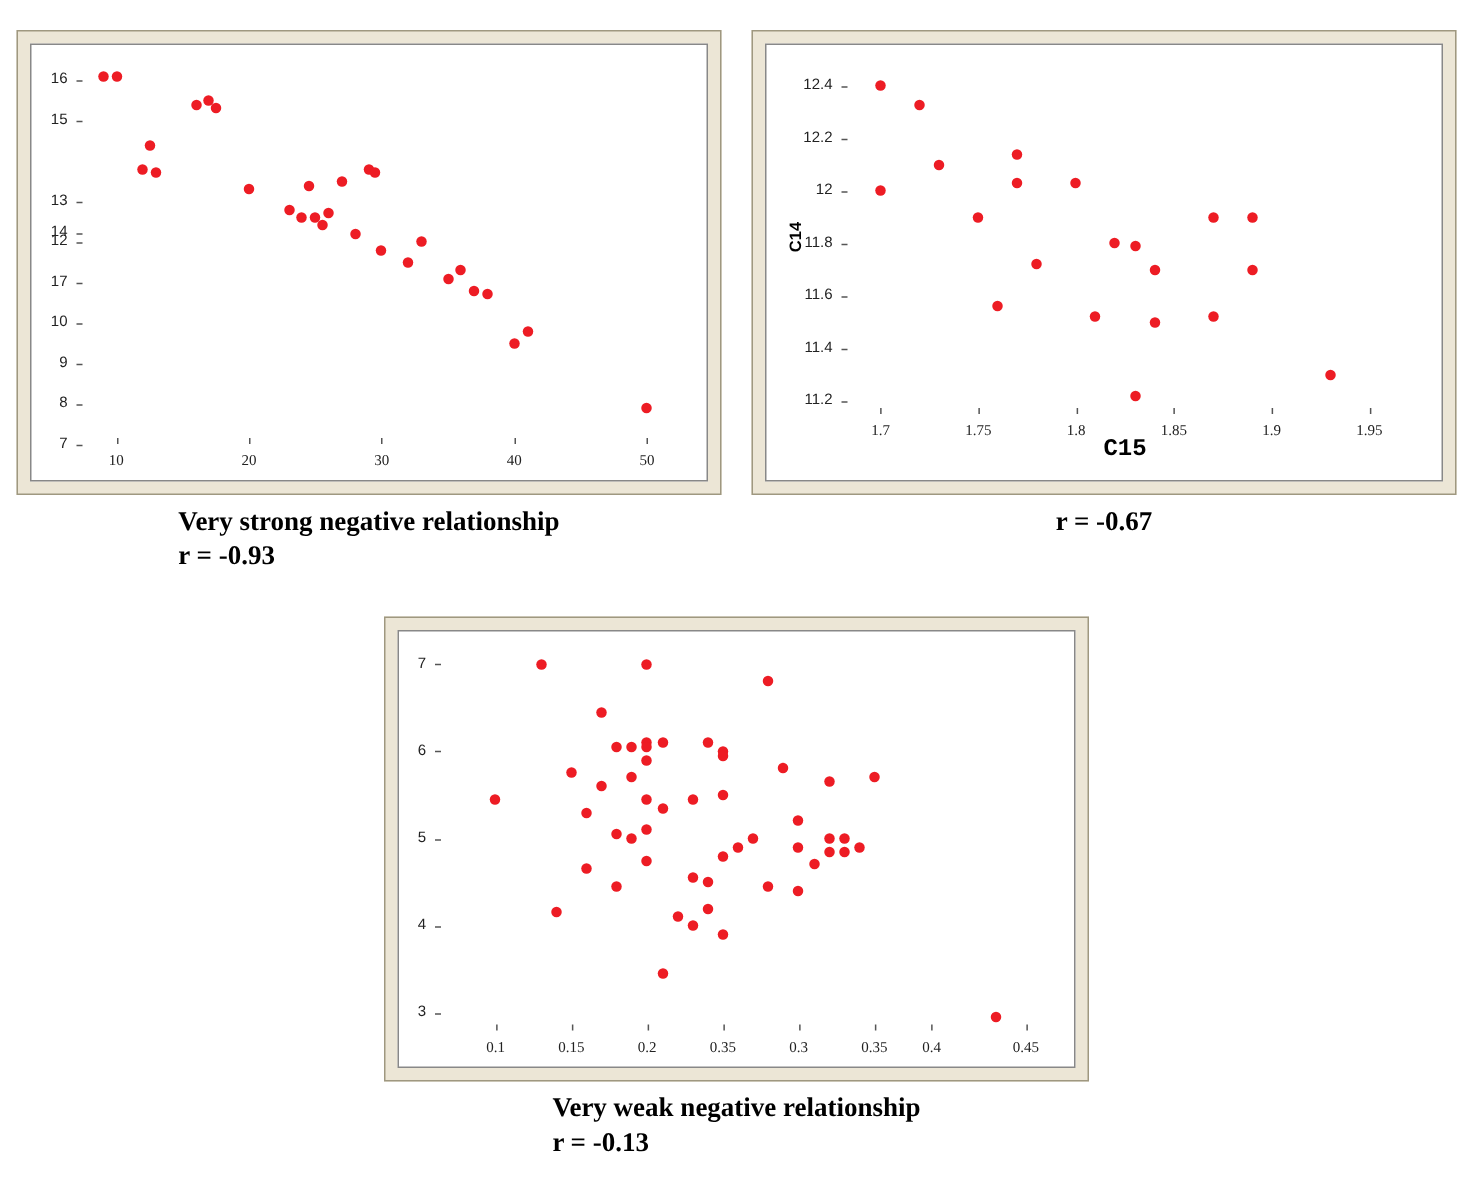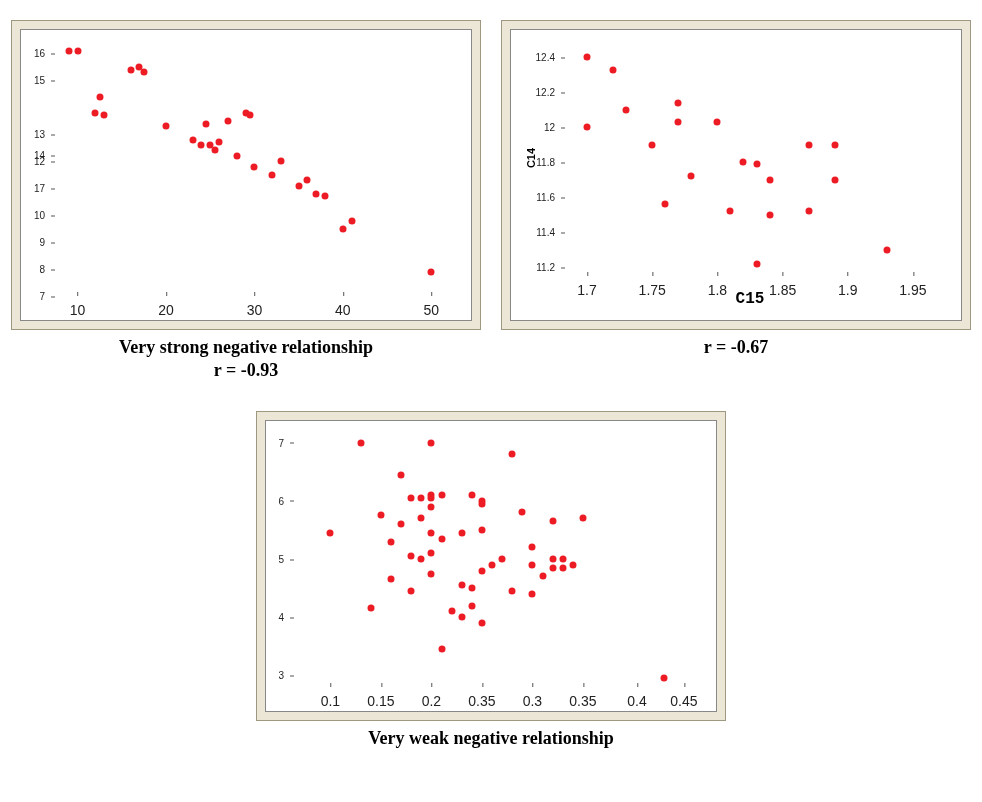--- a/index.html
+++ b/index.html
@@ -49,22 +49,22 @@
     position:absolute;
     right:-4px;
     top:50%;
     width:4px;
     border-top:1px solid #555;
   }
   .tick-x {
     position: absolute;
     top: 100%;
     transform: translateX(-50%);
-    font-size: 14px;
-    font-family: Liberation Sans, sans-serif;
+    font-size: 10px;
+    font-family: Liberation Serif, serif;
     color: #222;
     padding-top: 6px;
     white-space: nowrap;
   }
   .tick-x::before {
     content:"";
     position:absolute;
     top:-4px;
     left:50%;
     height:4px;
@@ -90,21 +90,21 @@
   .axis-label-y {
     position:absolute;
     top:50%;
     left:-40px;
     transform: translateY(-50%) rotate(-90deg);
     font-size:11px;
     font-family: Arial, sans-serif;
     font-weight: bold;
   }
   .caption {
-    text-align: center;
+    text-align: left;
     font-weight: bold;
     font-size: 18px;
     margin-top: 6px;
     line-height: 1.25;
   }
 </style>
 </head>
 <body>
 
 <div class="row">
@@ -223,21 +223,21 @@
             <div class="tick-y" style="top: 186.182px;">4</div>
             <div class="tick-y" style="top: 128px;">5</div>
             <div class="tick-y" style="top: 69.8182px;">6</div>
             <div class="tick-y" style="top: 11.6364px;">7</div>
             <div class="tick-x" style="left: 40.4px;">0.1</div>
             <div class="tick-x" style="left: 90.9px;">0.15</div>
             <div class="tick-x" style="left: 141.4px;">0.2</div>
             <div class="tick-x" style="left: 191.9px;">0.35</div>
             <div class="tick-x" style="left: 242.4px;">0.3</div>
             <div class="tick-x" style="left: 292.9px;">0.35</div>
-            <div class="tick-x" style="left: 347px;">0.4</div>
+            <div class="tick-x" style="left: 331px;">0.4</div>
             <div class="tick-x" style="left: 393.9px;">0.45</div>
             <div class="pt" style="left: 40.4px; top: 101.818px;"></div>
             <div class="pt" style="left: 70.7px; top: 11.6364px;"></div>
             <div class="pt" style="left: 80.8px; top: 177.455px;"></div>
             <div class="pt" style="left: 90.9px; top: 84.3636px;"></div>
             <div class="pt" style="left: 101px; top: 110.545px;"></div>
             <div class="pt" style="left: 101px; top: 148.364px;"></div>
             <div class="pt" style="left: 111.1px; top: 43.6364px;"></div>
             <div class="pt" style="left: 111.1px; top: 93.0909px;"></div>
             <div class="pt" style="left: 121.2px; top: 66.9091px;"></div>
@@ -283,15 +283,16 @@
             <div class="pt" style="left: 272.7px; top: 128px;"></div>
             <div class="pt" style="left: 272.7px; top: 136.727px;"></div>
             <div class="pt" style="left: 282.8px; top: 133.818px;"></div>
             <div class="pt" style="left: 292.9px; top: 87.2727px;"></div>
             <div class="pt" style="left: 373.7px; top: 247.273px;"></div>
           </div>
       </div>
     </div>
     <div class="caption">
       <div>Very weak negative relationship</div>
+      <div>r = -0.13</div>
     </div>
   </div>
 </div>
 
 </body></html>

